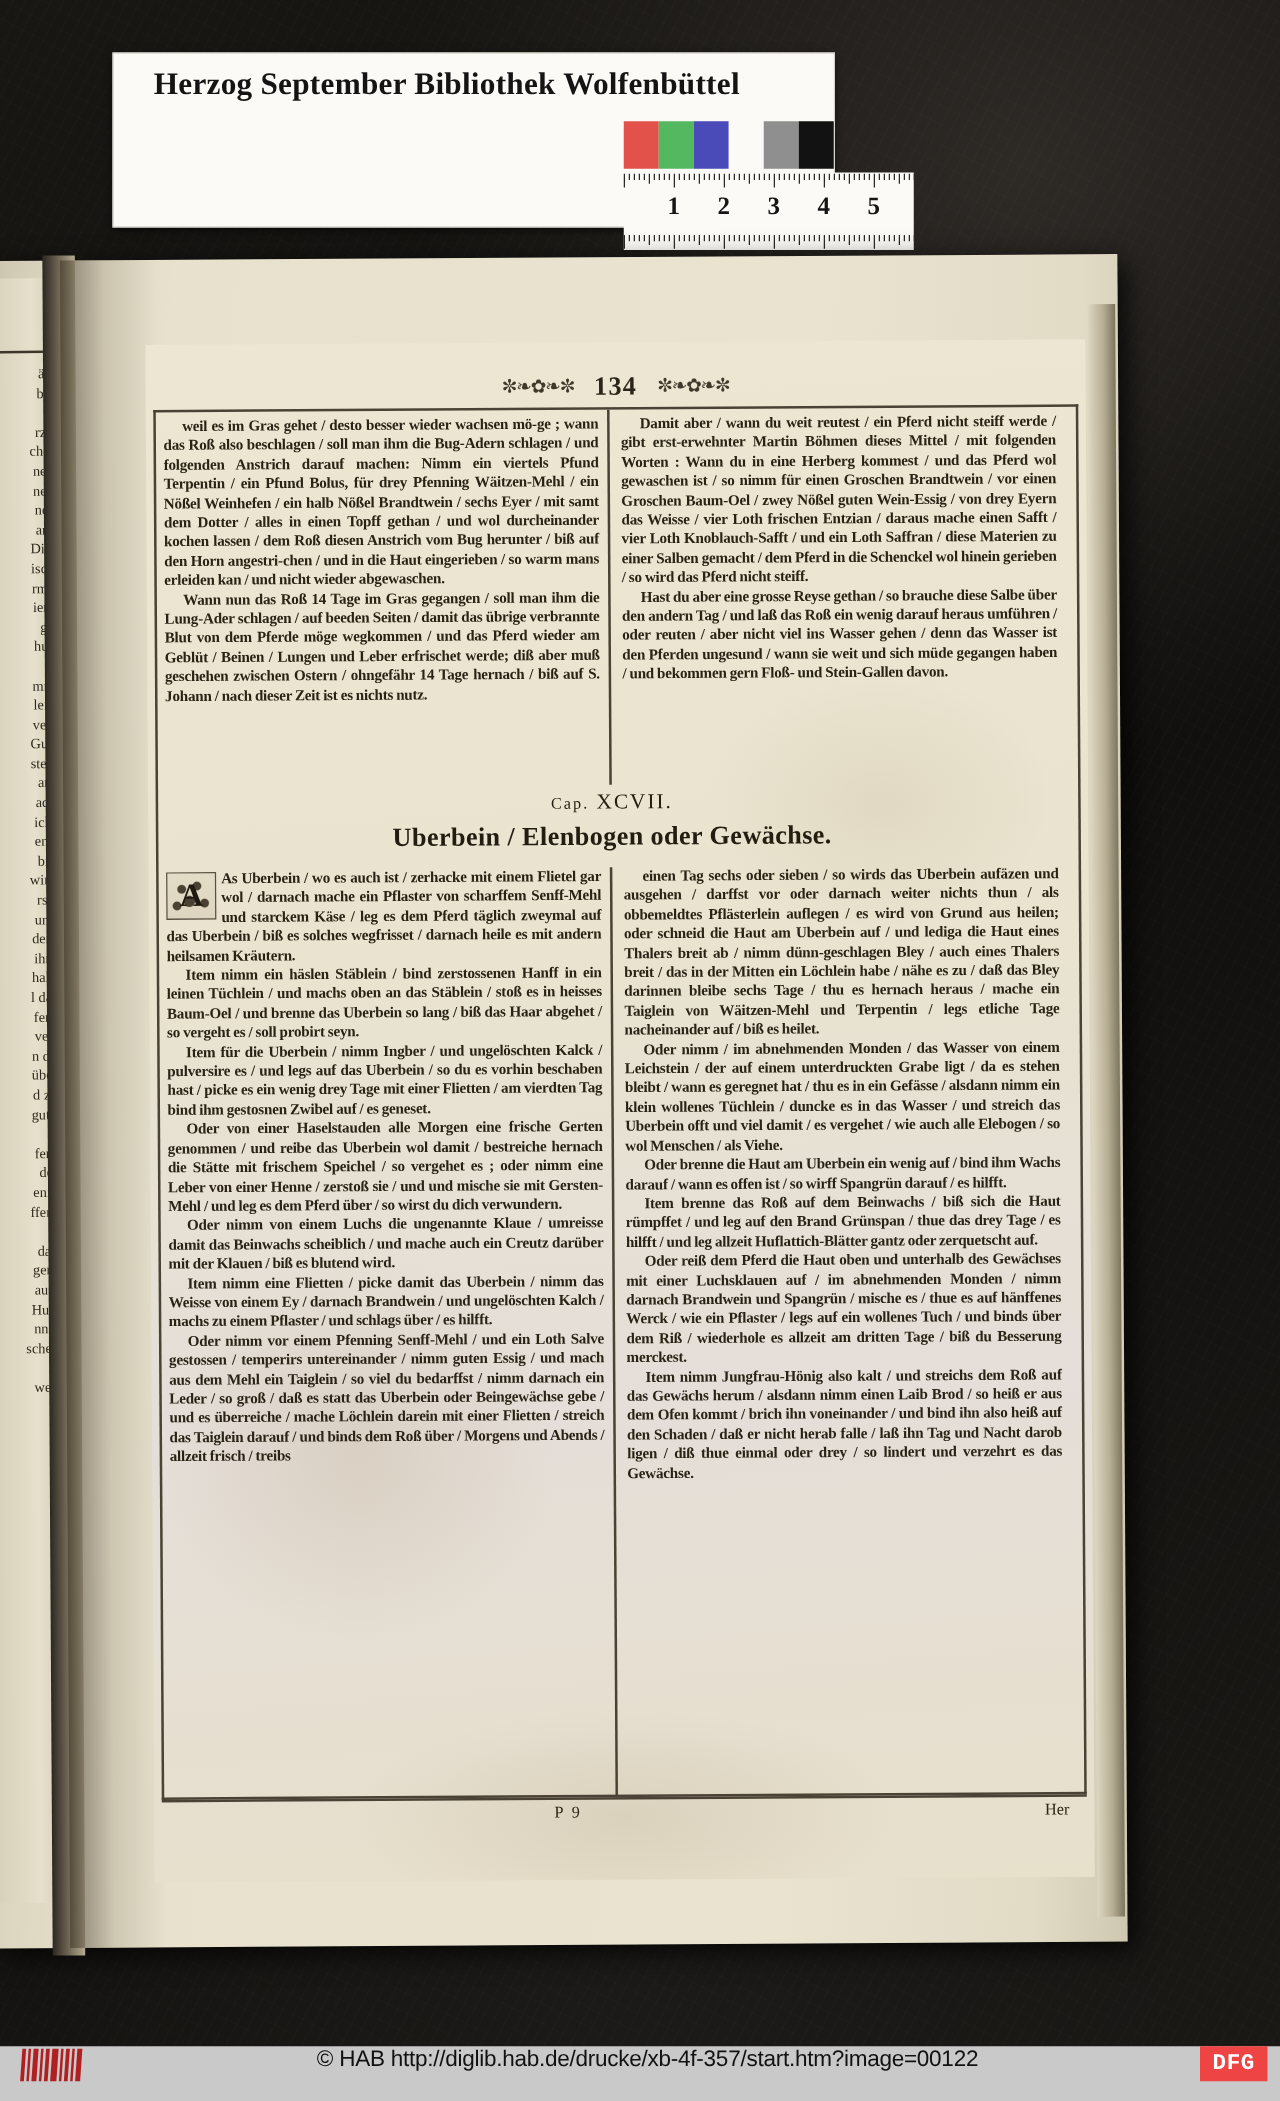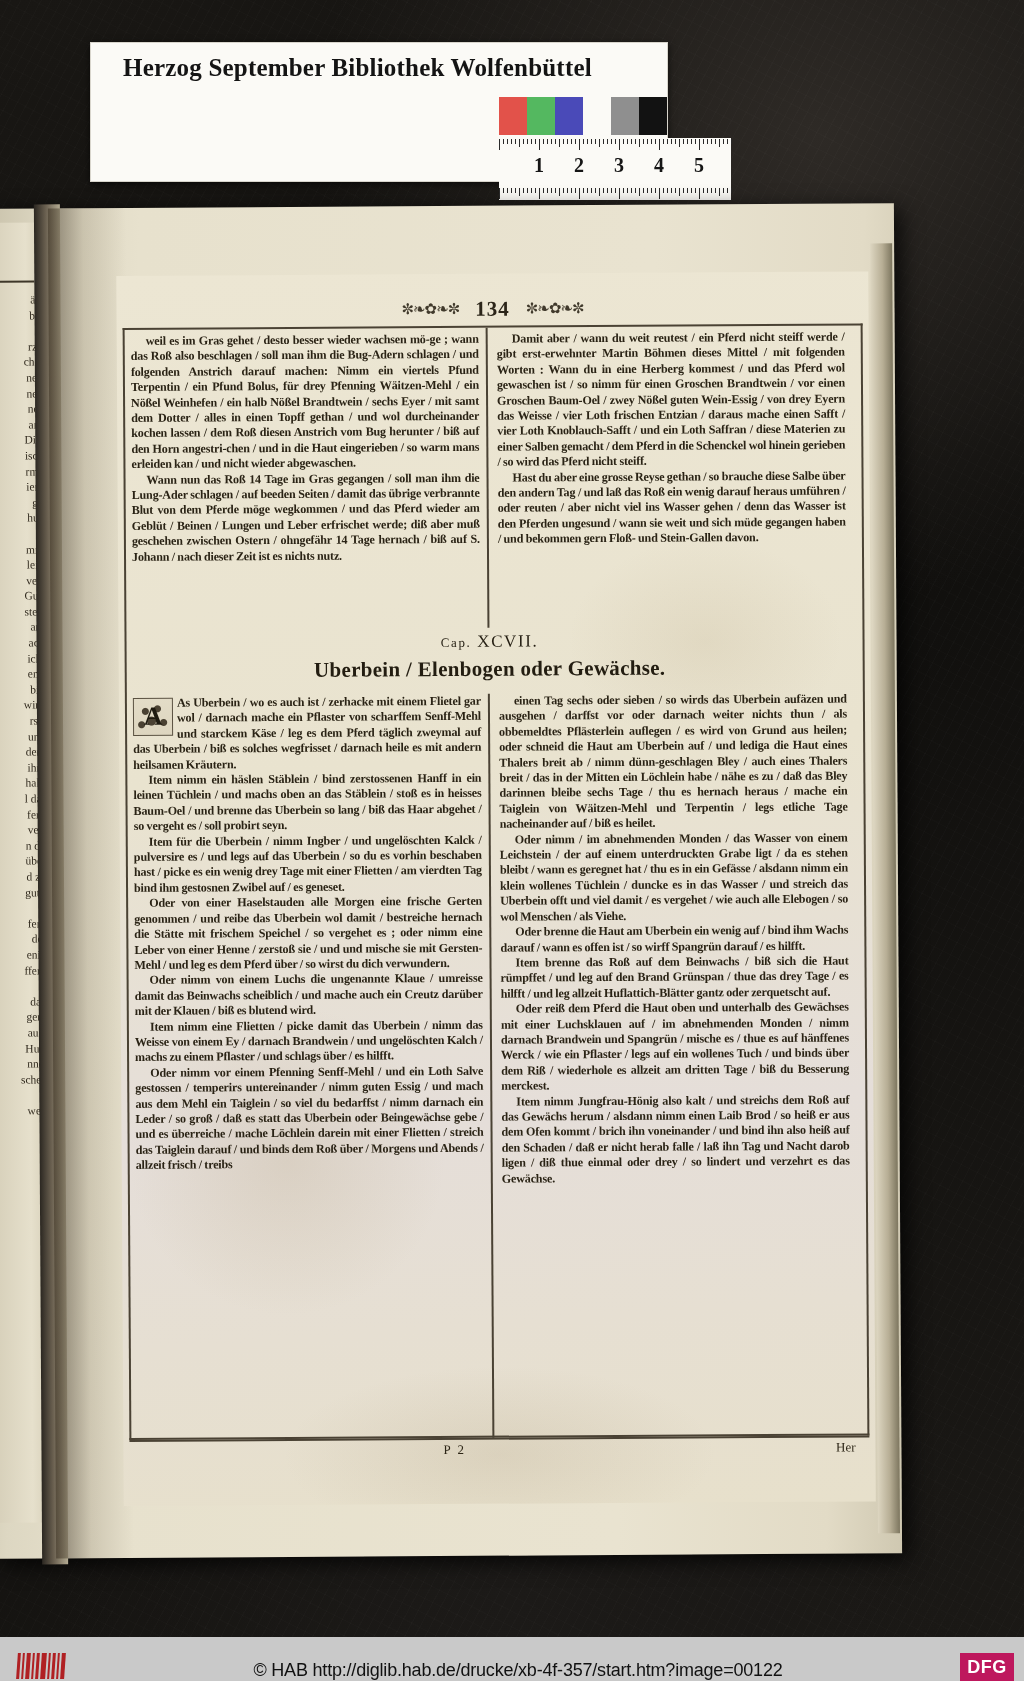--- a/index.html
+++ b/index.html
@@ -328,21 +328,21 @@
     width: 22px; height: 1290px;
     background: linear-gradient(90deg, #ddd6c1 0%, #b7ae95 55%, #7d765f 100%);
   }
 
   
   #footer {
     position: absolute;
     left: 0; bottom: 0;
     width: 1024px; height: 44px;
     background: #c9c9c9;
-    display: flex; align-items: flex-end;
+    display: flex; align-items: flex-start;
   }
   #footer-barcode {
     width: 70px; height: 30px;
     margin-left: 6px;
     display: flex; align-items: center; justify-content: center;
     gap: 2px;
   }
   #footer-barcode i {
     display: block; width: 3px; height: 26px; background: #b02023;
     transform: skewX(-4deg);
@@ -629,37 +629,37 @@
           <p>einen Tag sechs oder sieben / so wirds das Uberbein aufäzen und ausgehen / darffst vor oder darnach weiter nichts thun / als obbemeldtes Pflästerlein auflegen / es wird von Grund aus heilen; oder schneid die Haut am Uberbein auf / und lediga die Haut eines Thalers breit ab / nimm dünn-geschlagen Bley / auch eines Thalers breit / das in der Mitten ein Löchlein habe / nähe es zu / daß das Bley darinnen bleibe sechs Tage / thu es hernach heraus / mache ein Taiglein von Wäitzen-Mehl und Terpentin / legs etliche Tage nacheinander auf / biß es heilet.</p>
           <p>Oder nimm / im abnehmenden Monden / das Wasser von einem Leichstein / der auf einem unterdruckten Grabe ligt / da es stehen bleibt / wann es geregnet hat / thu es in ein Gefässe / alsdann nimm ein klein wollenes Tüchlein / duncke es in das Wasser / und streich das Uberbein offt und viel damit / es vergehet / wie auch alle Elebogen / so wol Menschen / als Viehe.</p>
           <p>Oder brenne die Haut am Uberbein ein wenig auf / bind ihm Wachs darauf / wann es offen ist / so wirff Spangrün darauf / es hilfft.</p>
           <p>Item brenne das Roß auf dem Beinwachs / biß sich die Haut rümpffet / und leg auf den Brand Grünspan / thue das drey Tage / es hilfft / und leg allzeit Huflattich-Blätter gantz oder zerquetscht auf.</p>
           <p>Oder reiß dem Pferd die Haut oben und unterhalb des Gewächses mit einer Luchsklauen auf / im abnehmenden Monden / nimm darnach Brandwein und Spangrün / mische es / thue es auf hänffenes Werck / wie ein Pflaster / legs auf ein wollenes Tuch / und binds über dem Riß / wiederhole es allzeit am dritten Tage / biß du Besserung merckest.</p>
           <p>Item nimm Jungfrau-Hönig also kalt / und streichs dem Roß auf das Gewächs herum / alsdann nimm einen Laib Brod / so heiß er aus dem Ofen kommt / brich ihn voneinander / und bind ihn also heiß auf den Schaden / daß er nicht herab falle / laß ihn Tag und Nacht darob ligen / diß thue einmal oder drey / so lindert und verzehrt es das Gewächse.</p>
         </div>
 
       <div id="foot-rule"></div>
       <div id="footline">
-        <span id="sig-mark">P 2</span>
+        <span id="sig-mark">P 9</span>
         <span id="catchword">Her</span>
       </div>
 
     </div>
   </div>
 
   <div id="footer">
     <div id="footer-barcode">
         <i style="width: 3px; background: rgb(176, 32, 35);"></i>
         <i style="width: 2px; background: rgb(176, 32, 35);"></i>
         <i style="width: 4px; background: rgb(176, 32, 35);"></i>
         <i style="width: 2px; background: rgb(176, 32, 35);"></i>
         <i style="width: 3px; background: rgb(176, 32, 35);"></i>
         <i style="width: 5px; background: rgb(176, 32, 35);"></i>
         <i style="width: 2px; background: rgb(176, 32, 35);"></i>
         <i style="width: 3px; background: rgb(176, 32, 35);"></i>
         <i style="width: 2px; background: rgb(176, 32, 35);"></i>
         <i style="width: 4px; background: rgb(176, 32, 35);"></i>
       </div>
     <div id="footer-text">© HAB http://diglib.hab.de/drucke/xb-4f-357/start.htm?image=00122</div>
-    <div id="dfg-logo" style="background: #be185d;">DFG</div>
+    <div id="dfg-logo" style="background: #ef4444; font-family: Liberation Mono, monospace;">DFG</div>
   </div>
 
 </div>
 
 </body></html>

